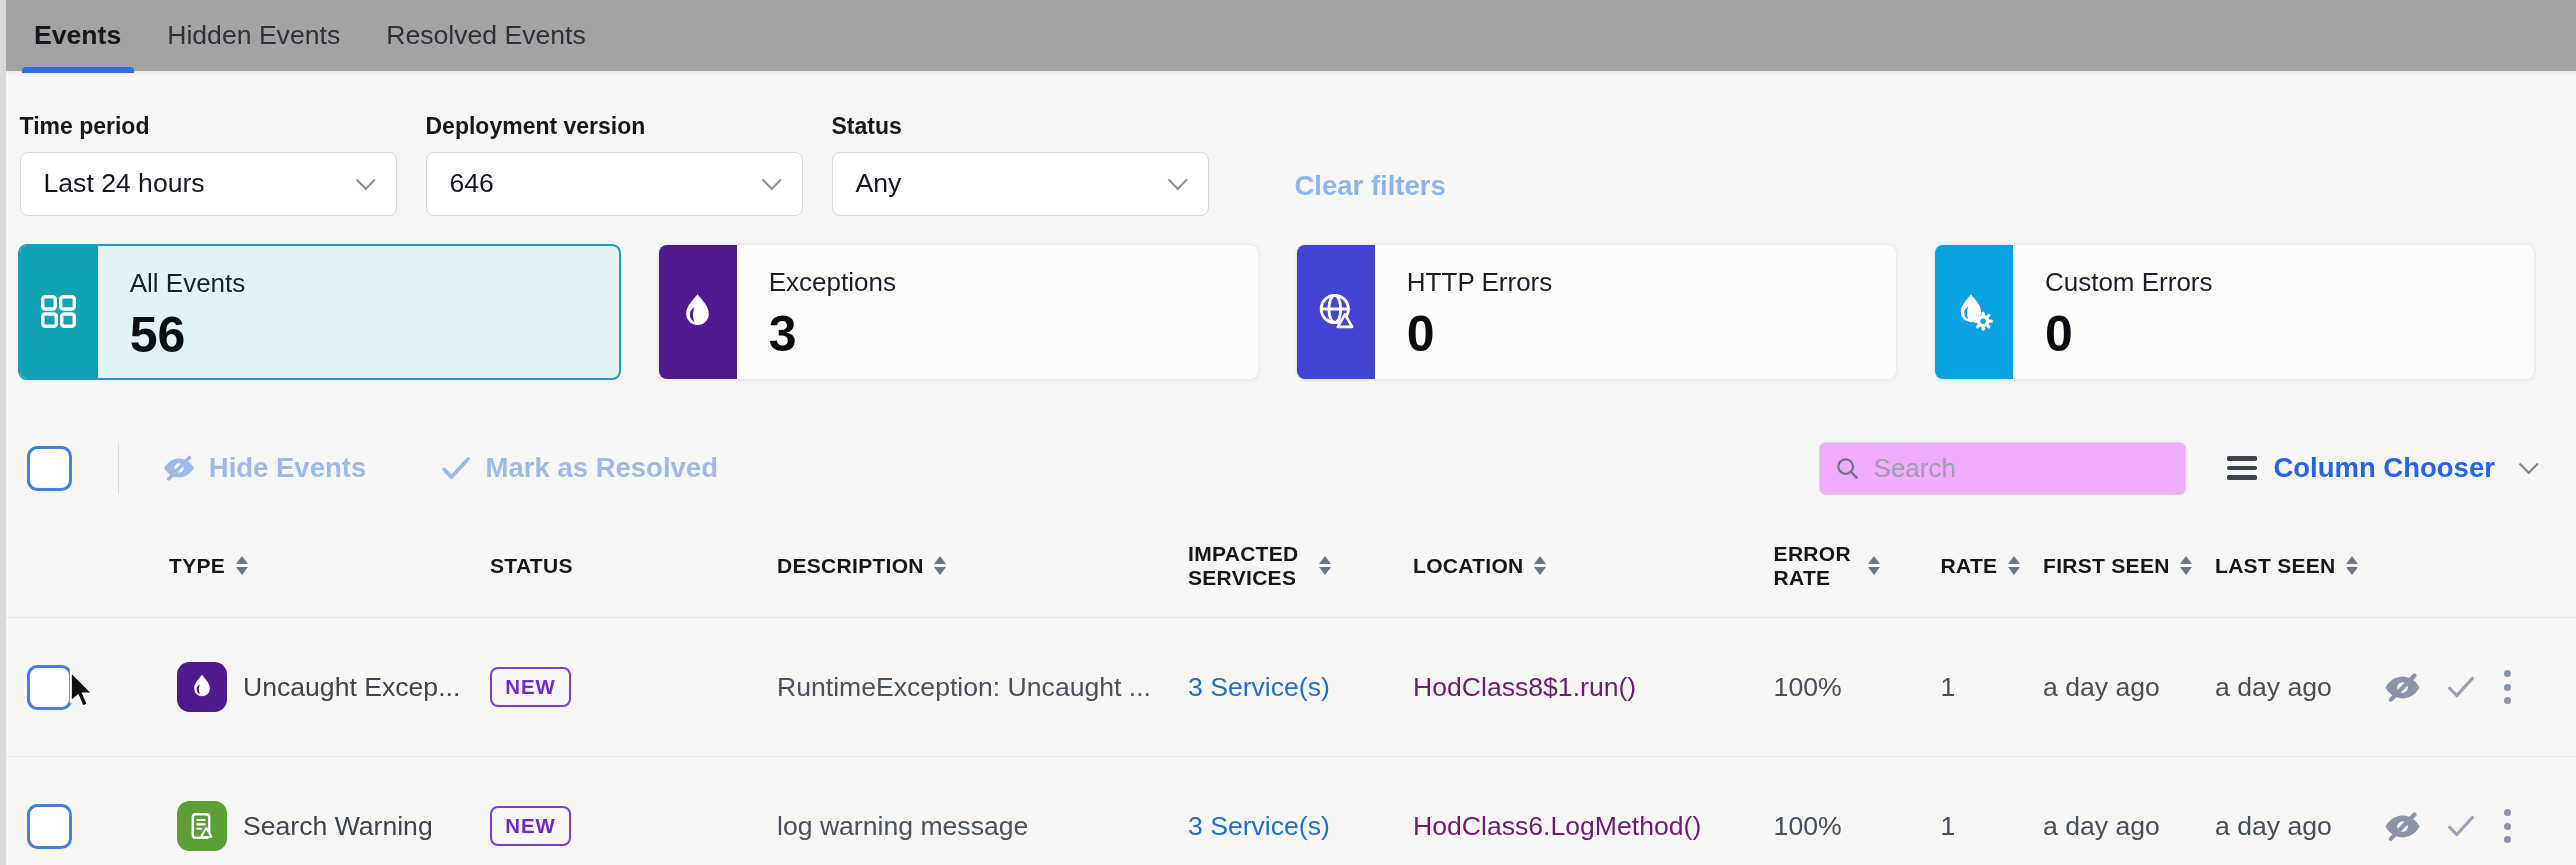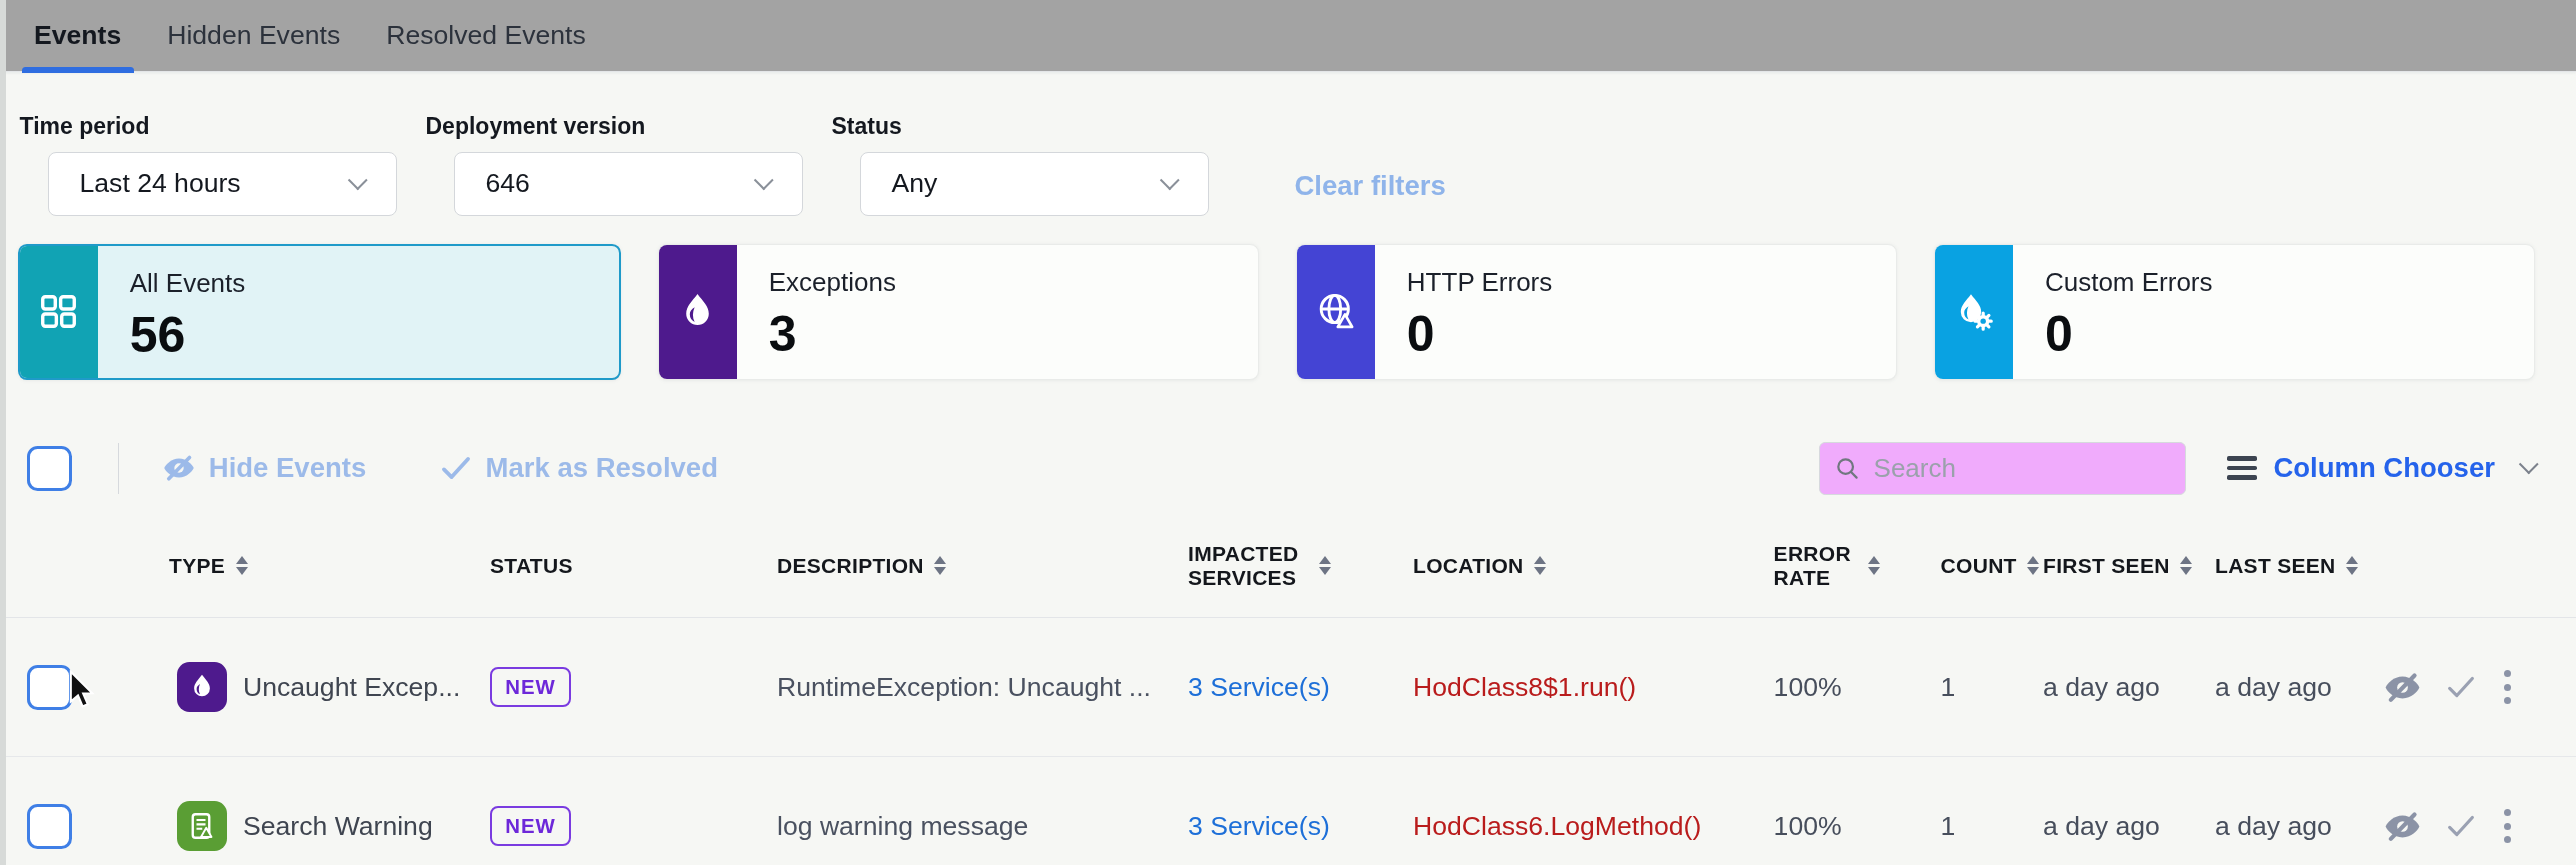--- a/index.html
+++ b/index.html
@@ -15,21 +15,21 @@
   
   .tabbar{height:71px;background:#a3a3a3;border-bottom:1.8px solid #e4e6e8;display:flex;align-items:center;padding-left:34px;box-shadow:0 1.8px 2.7px rgba(160,170,185,.18);}
   .tab{position:relative;height:100%;display:flex;align-items:center;margin-right:46px;font-size:26.6px;font-weight:500;color:#2c323c;cursor:pointer;}
   .tab.active{font-weight:700;color:#14181f;}
   .tab.active::after{content:"";position:absolute;left:-12.4px;right:-12.4px;bottom:-1.8px;height:6.2px;border-radius:3.5px 3.5px 0 0;background:#2f6de0;}
 
   
   .filters{display:flex;align-items:flex-end;padding:41px 0 0 19.5px;}
   .fgroup{width:377px;margin-right:29px;}
   .flabel{font-size:23px;font-weight:700;color:#14181f;margin-bottom:11.5px;}
-  .select{height:62px;background:#fff;border:1.8px solid #d4d7db;border-radius:8px;display:flex;align-items:center;justify-content:space-between;padding:0 31px;font-size:26.6px;color:#14181f;cursor:pointer;margin-left:28px;}
+  .select{height:62px;background:#fff;border:1.8px solid #d4d7db;border-radius:8px;display:flex;align-items:center;justify-content:space-between;padding:0 23px;font-size:26.6px;color:#14181f;cursor:pointer;}
   .chev{width:11.5px;height:11.5px;border-right:2.7px solid #8a9099;border-bottom:2.7px solid #8a9099;transform:rotate(45deg) translate(-2.7px,-2.7px);}
   .clear-filters{margin-left:57px;margin-bottom:14px;font-size:27.5px;font-weight:700;color:#8fb4ea;cursor:pointer;}
 
   
   .cards{display:flex;gap:37px;margin:28px 41px 0 17.7px;height:136px;}
   .card{flex:1;display:flex;background:#fcfdfb;border:0.9px solid #e9ebe9;border-radius:8.9px;overflow:hidden;box-shadow:0 0.9px 3.5px rgba(120,130,140,.10);cursor:pointer;}
   .card.selected{background:#e1f3f6;border:2.7px solid #1f9ac9;}
   .iconblock{width:78px;flex:0 0 78px;display:flex;align-items:center;justify-content:center;}
   .iconblock svg{width:43px;height:43px;}
   .iconblock .bgfill{fill:currentColor;}
@@ -69,21 +69,21 @@
   .cell{display:flex;align-items:center;padding-right:16px;}
   .cb-cell{padding-left:26.6px;}
   .type-cell{padding-left:8px;gap:16px;white-space:nowrap;overflow:hidden;}
   .typeicon{width:50px;height:50px;border-radius:12.4px;display:flex;align-items:center;justify-content:center;flex:0 0 auto;}
   .typeicon svg{width:30px;height:30px;}
   .typeicon .bgfill{fill:currentColor;}
   .type-label{color:#3f4550;}
   .badge{border:2.7px solid #7a3be0;border-radius:8px;padding:6.2px 13.3px;font-size:20.4px;font-weight:700;letter-spacing:0.9px;color:#6d28d9;background:transparent;}
   .desc{color:#4a5160;white-space:nowrap;overflow:hidden;}
   .link{color:#1d6fd8;cursor:pointer;}
-  .mono-ish{color:#b91c1c;}
+  .mono-ish{color:#701a75;}
   .num-pad{padding-left:10.6px;}
   .actions{gap:23px;}
   .act{cursor:pointer;display:flex;align-items:center;}
   .act svg{width:39px;height:39px;}
   .act.check svg{width:32px;height:32px;}
   .kebab{display:flex;flex-direction:column;gap:6.2px;cursor:pointer;padding:3.5px;}
   .kebab i{width:7px;height:7px;border-radius:50%;background:#8b93a6;display:block;}
 
   .cursor{position:absolute;left:64px;top:670px;width:41px;height:41px;z-index:50;pointer-events:none;}
 </style>
@@ -257,21 +257,21 @@
       </span>
   </div>
   <div class="hcell num-pad">
     <span class="wrap w95">ERROR RATE</span>
     <span class="sort">
         <i class="up"></i>
         <i class="dn"></i>
       </span>
   </div>
   <div class="hcell num-pad">
-    <span>COUNT</span>
+    <span>RATE</span>
     <span class="sort">
         <i class="up"></i>
         <i class="dn"></i>
       </span>
   </div>
   <div class="hcell">
     <span>FIRST SEEN</span>
     <span class="sort">
         <i class="up"></i>
         <i class="dn"></i>

